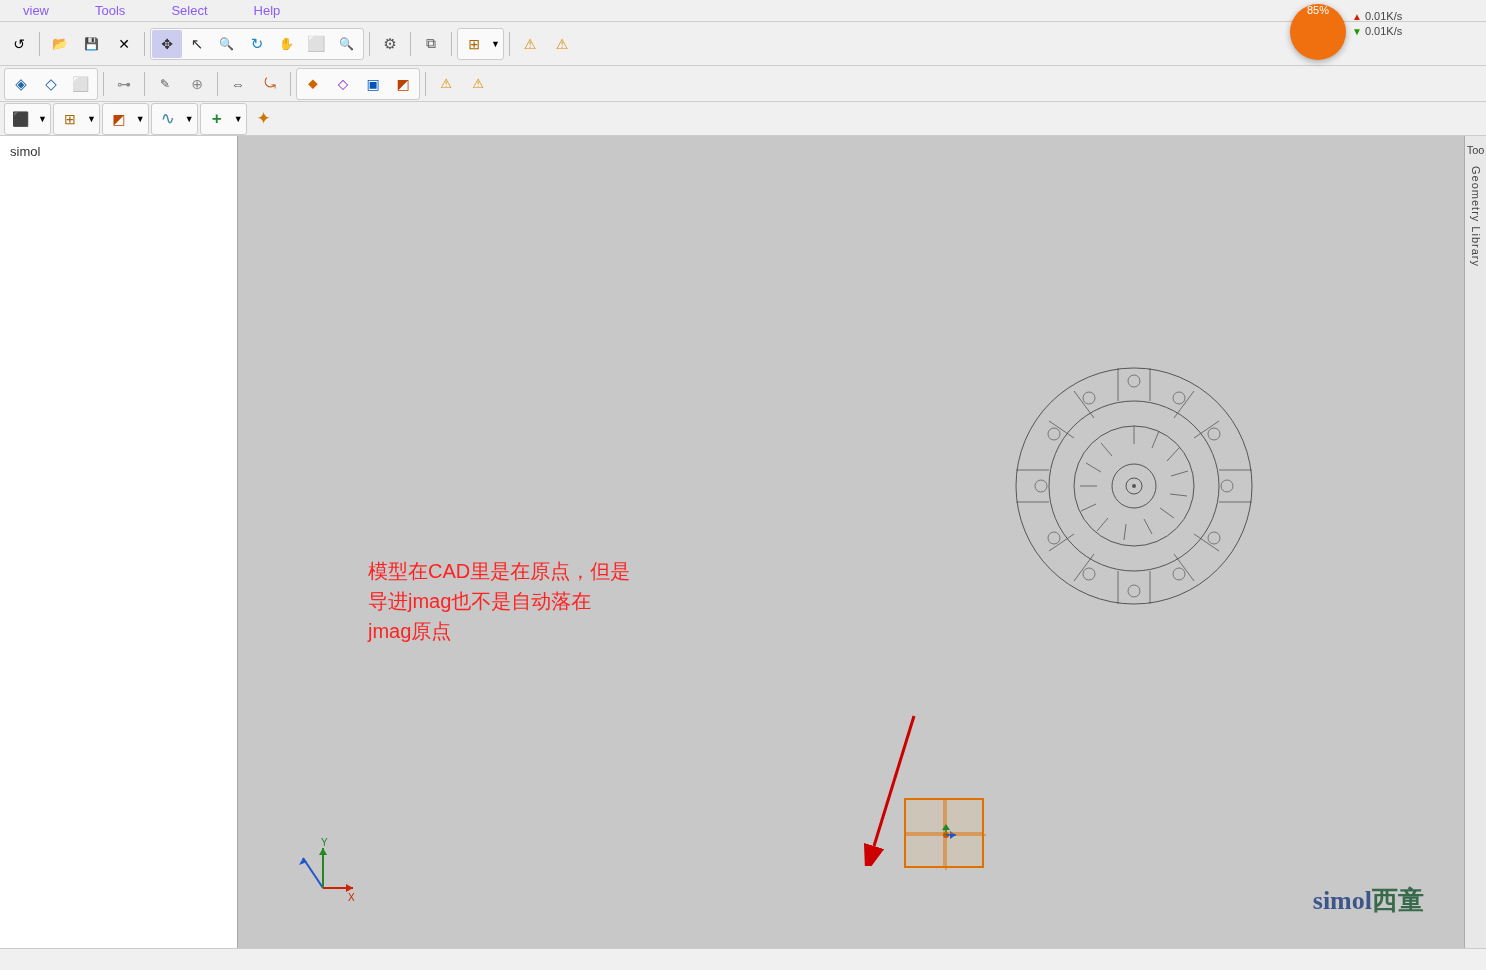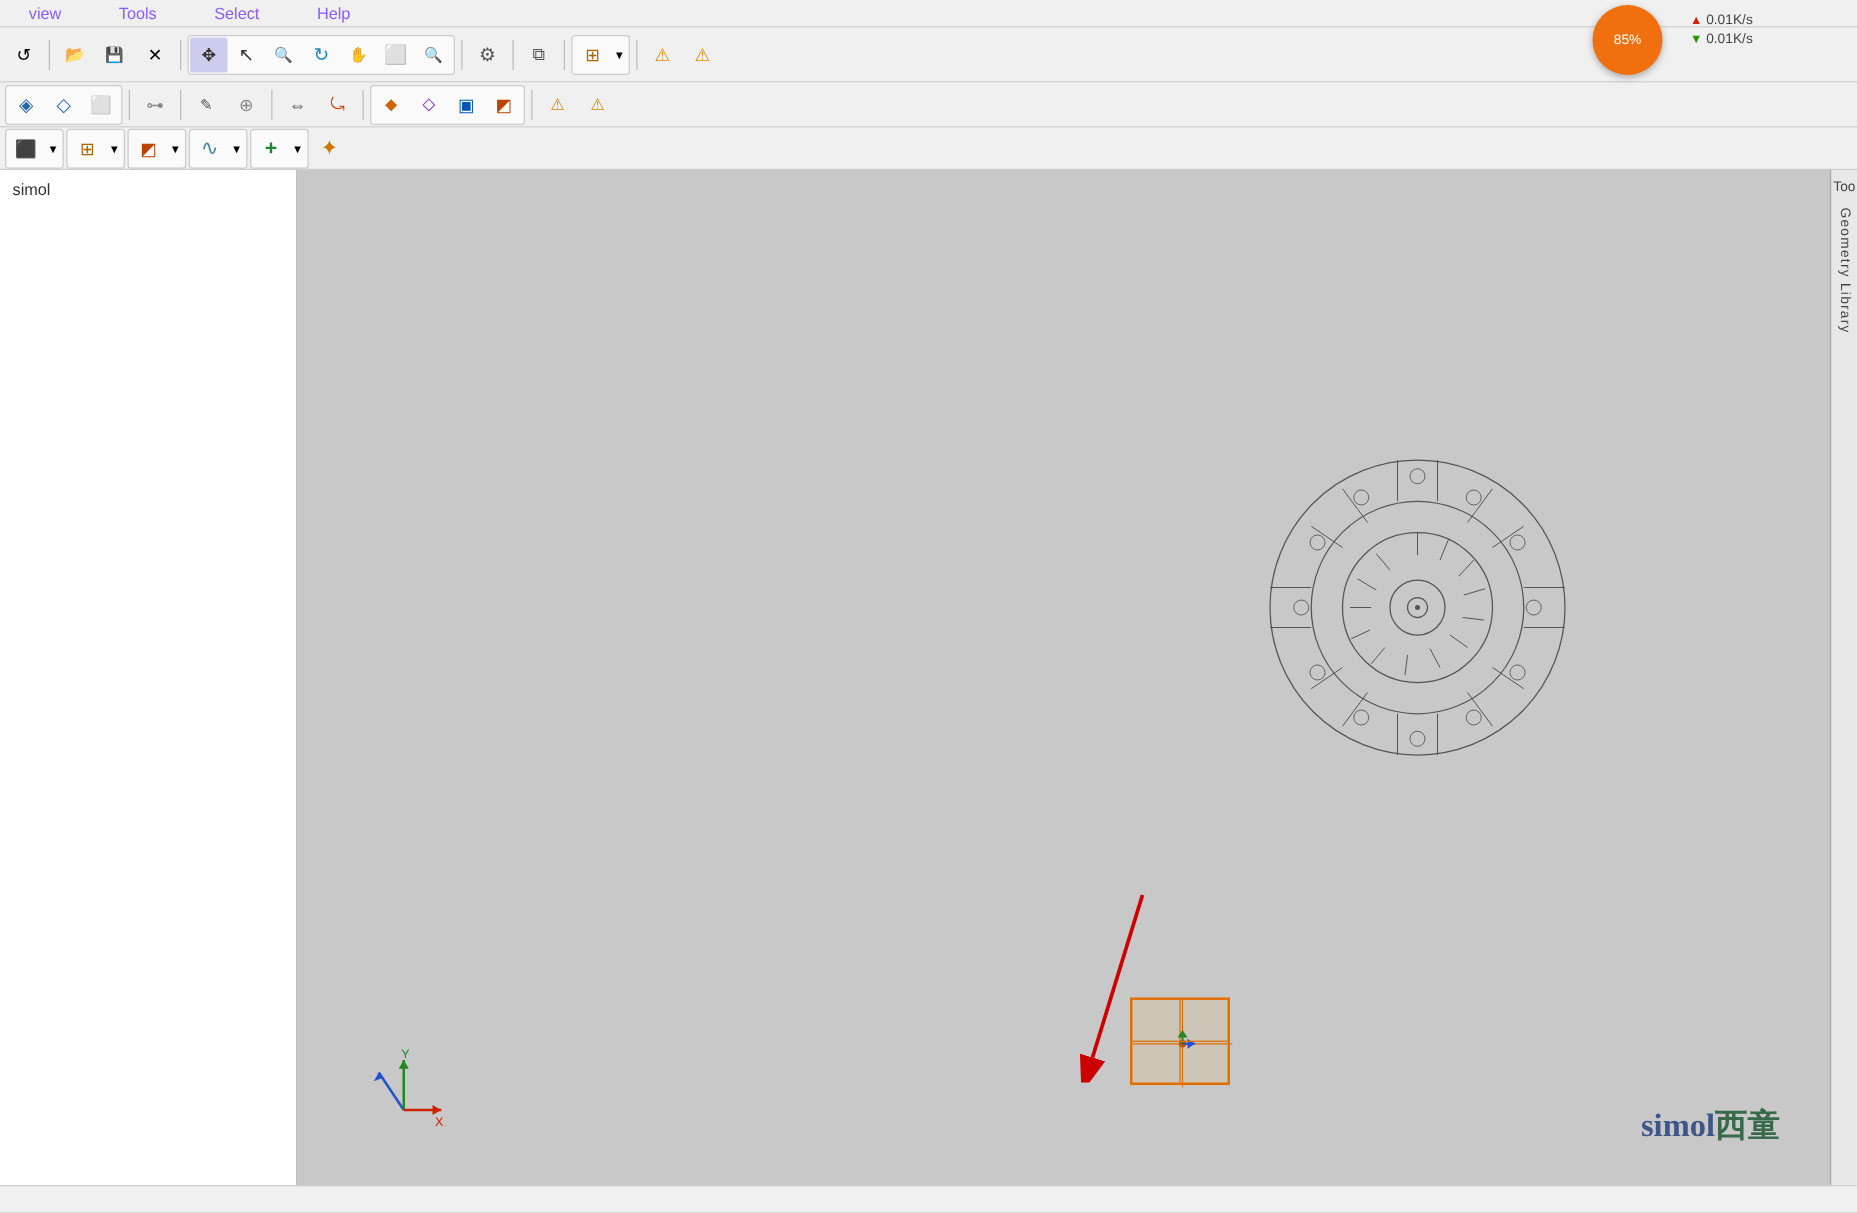--- a/index.html
+++ b/index.html
@@ -37,23 +37,23 @@
     .tb-btn {
       width: 30px; height: 28px; background: transparent; border: 1px solid transparent;
       display: flex; align-items: center; justify-content: center;
       cursor: pointer; font-size: 14px; border-radius: 2px;
     }
     .tb-btn.active { background: #cce; border-color: #99a; }
     .tb-sep { width: 1px; height: 24px; background: #bbb; margin: 0 3px; }
 
     
     #perf-badge {
-      position: absolute; top: 4px; right: 156px; width: 56px; height: 56px;
+      position: absolute; top: 4px; right: 140px; width: 56px; height: 56px;
       background: #f07010; border-radius: 50%; display: flex; flex-direction: column;
-      align-items: center; justify-content: center; color: white; font-weight: bold;
+      align-items: center; color: white; font-weight: bold;
       font-size: 16px; z-index: 200; box-shadow: 0 2px 6px rgba(0,0,0,0.3);
     }
     #perf-badge span { font-size: 11px; font-weight: normal; }
 
     #perf-stats {
       position: absolute; top: 10px; right: 8px; width: 126px;
       font-size: 11px; color: #444; z-index: 200;
     }
     .perf-row { display: flex; align-items: center; gap: 3px; margin-bottom: 3px; }
     .perf-arrow-up { color: #cc2200; font-size: 10px; }
@@ -323,20 +323,25 @@
       <line x1="148" y1="178" x2="140" y2="163"></line>
       <line x1="120" y1="184" x2="122" y2="168"></line>
       <line x1="93" y1="175" x2="104" y2="162"></line>
       <line x1="77" y1="155" x2="92" y2="148"></line>
       <line x1="76" y1="130" x2="93" y2="130"></line>
       <line x1="82" y1="107" x2="97" y2="116"></line>
       <line x1="97" y1="87" x2="108" y2="100"></line>
     </g>
   </svg>
 
+  <div id="annotation">
+    <span>模型在CAD里是在原点，但是</span><br>
+    <span>导进jmag也不是自动落在</span><br>
+    <span>jmag原点</span>
+  </div>
 
   <svg style="position:absolute; top:570px; right:510px; width:100px; height:160px;" viewBox="0 0 100 160" xmlns="http://www.w3.org/2000/svg">
     <defs>
       <marker id="arrowhead" markerWidth="10" markerHeight="7" refX="0" refY="3.5" orient="auto">
         <polygon points="0 0, 10 3.5, 0 7" fill="#cc0000"></polygon>
       </marker>
     </defs>
     <line x1="60" y1="10" x2="20" y2="140" stroke="#cc0000" stroke-width="3" marker-end="url(#arrowhead)"></line>
   </svg>
 

